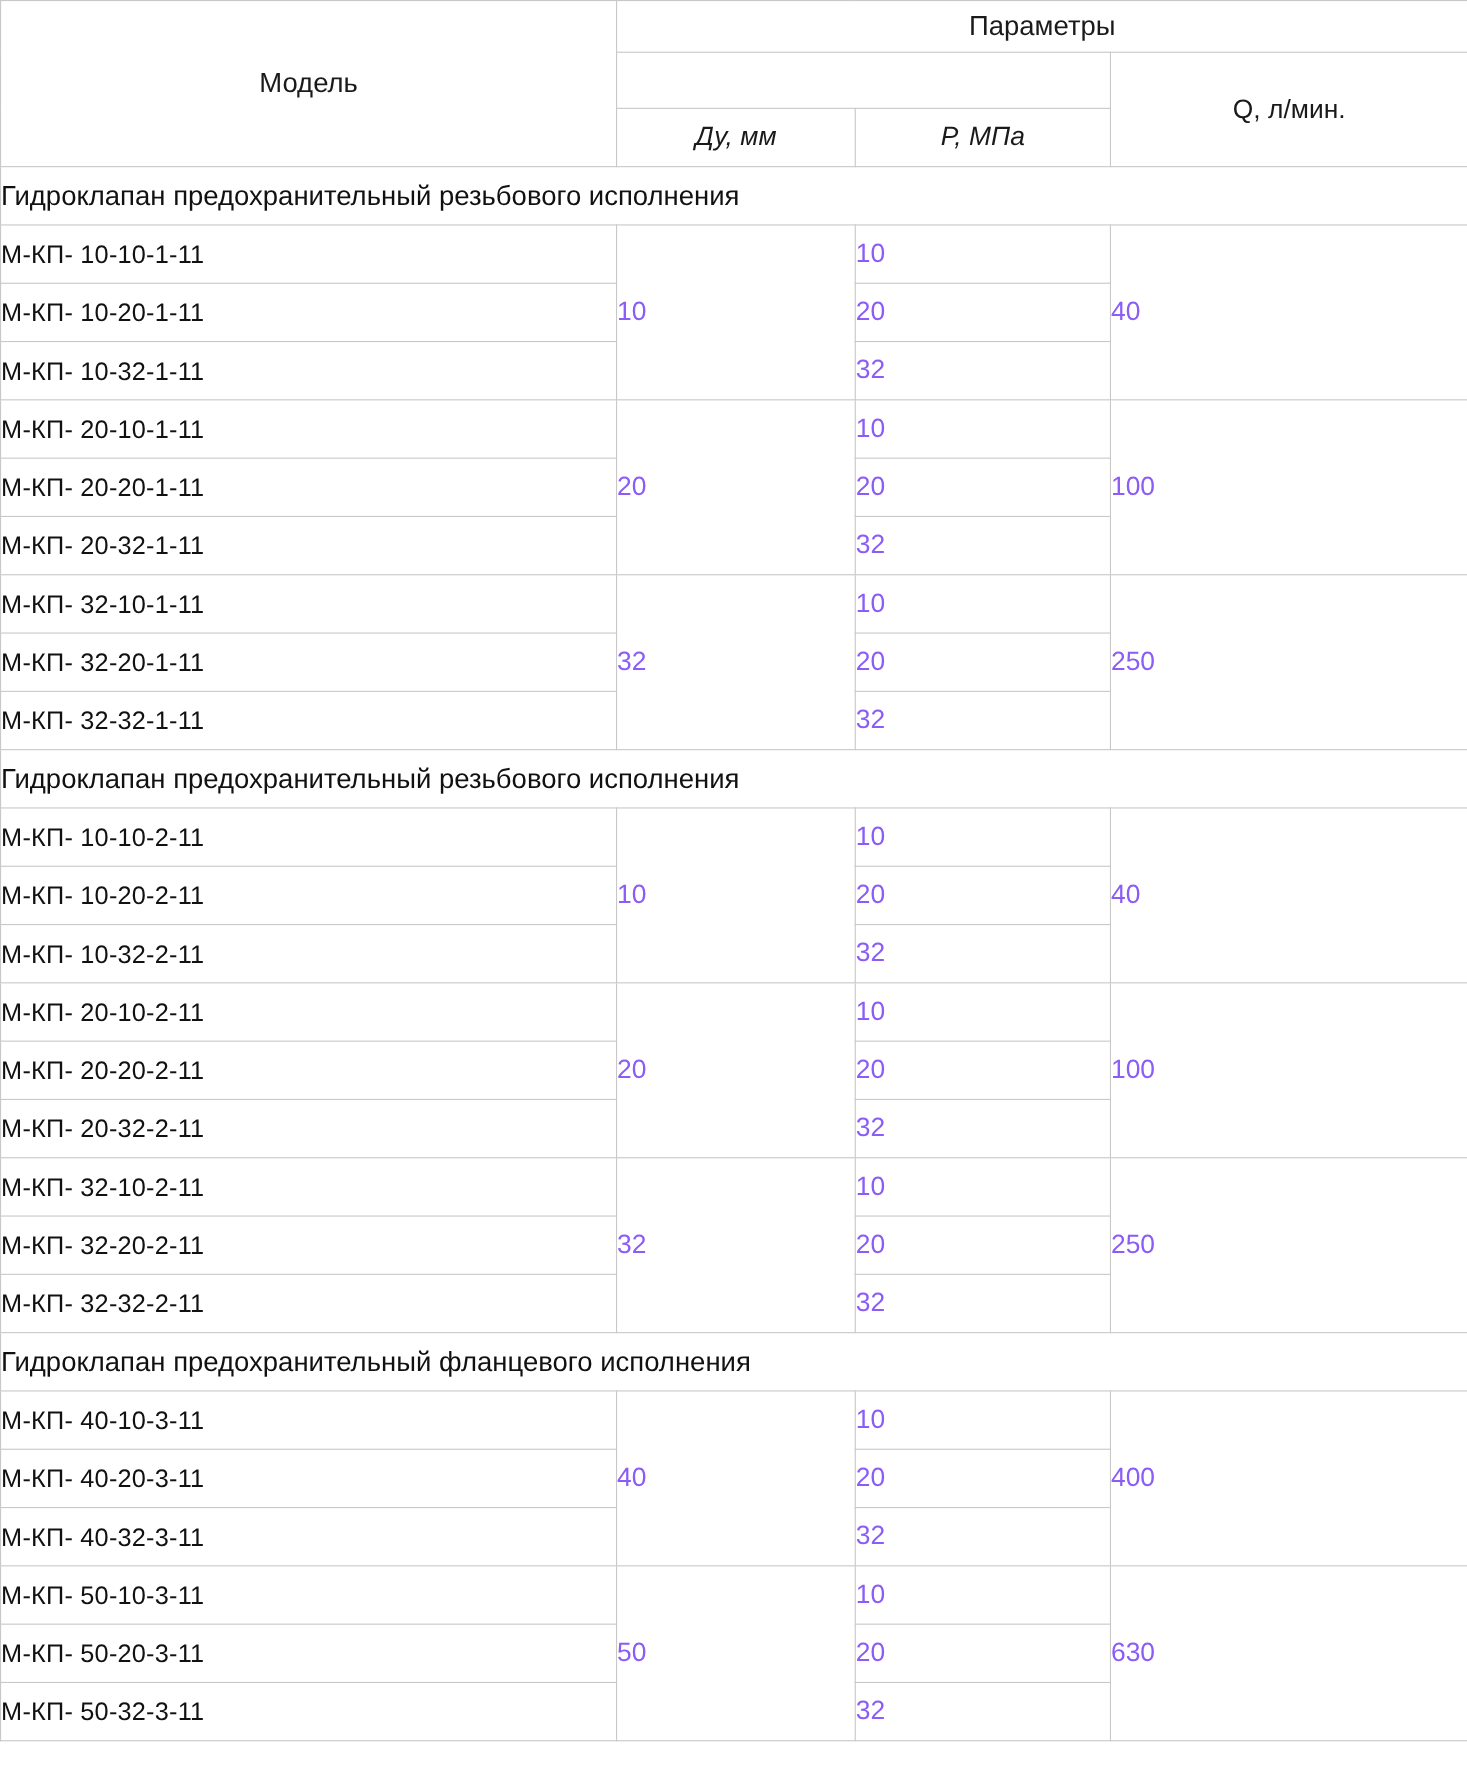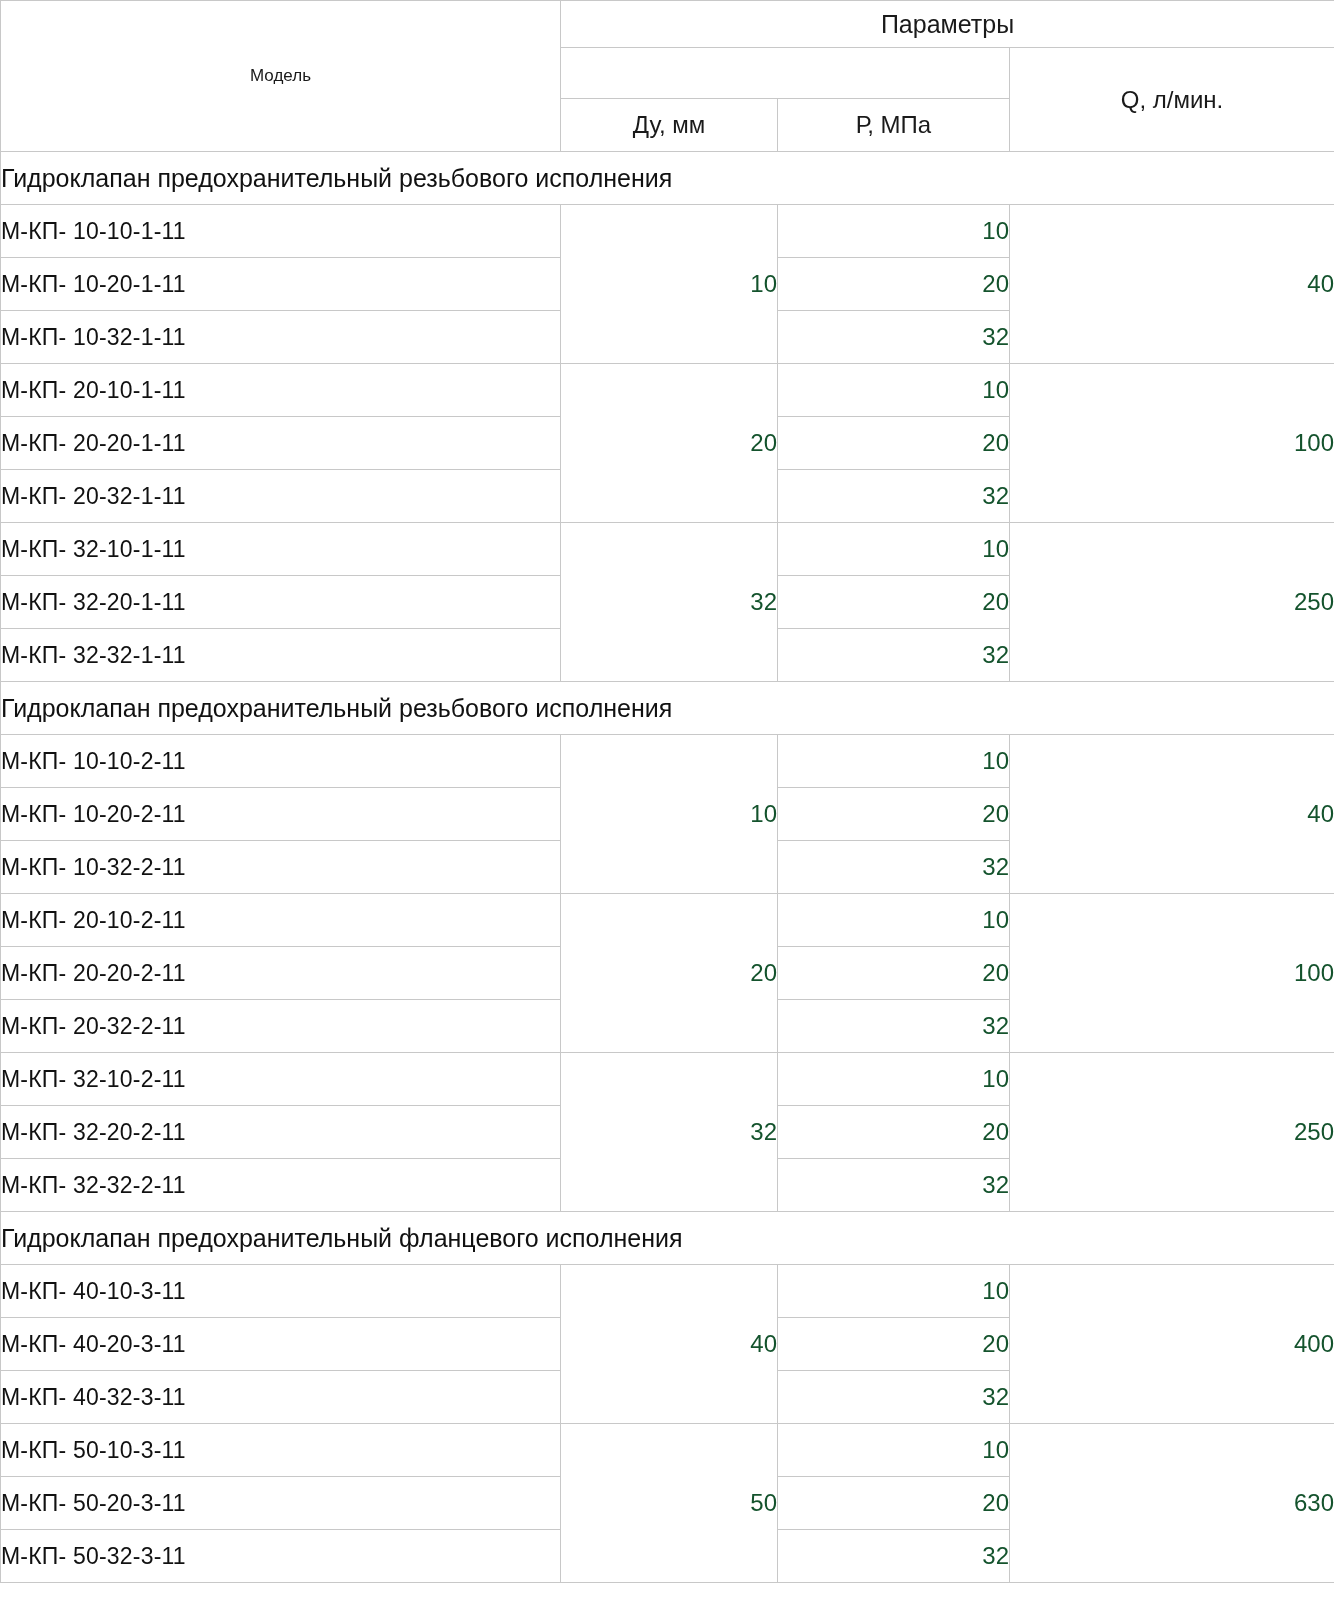--- a/index.html
+++ b/index.html
@@ -31,30 +31,31 @@
   col.c-q     { width: 325px; }
 
   .hdr-params {
     text-align: center;
     font-size: 25px;
     height: 46px;
     vertical-align: middle;
     color: #1a1a1a;
   }
   .hdr-model {
-    font-size: 17px;
+    font-size: 25px;
     vertical-align: middle;
     color: #1a1a1a;
   }
   .hdr-sub {
     text-align: center;
     font-size: 24px;
     height: 52px;
     vertical-align: middle;
     color: #1a1a1a;
+    font-style: italic;
   }
   .hdr-blank {
     height: 50px;
   }
   .section-row td {
     font-weight: bold;
     font-size: 25px;
     height: 52px;
     vertical-align: middle;
     color: #111;
@@ -62,24 +63,24 @@
   td.model {
     font-weight: bold;
     font-size: 23px;
     height: 52px;
     vertical-align: middle;
     padding-left: 172px;
     color: #111;
     letter-spacing: 0.2px;
   }
   td.val {
-    text-align: right;
+    text-align: left;
     font-size: 24px;
     vertical-align: middle;
-    color: #14532d;
+    color: #8b5cf6;
   }
   
 </style>
 </head>
 <body>
 
 <table class="spec">
   <colgroup>
     <col class="c-model">
     <col class="c-du">

